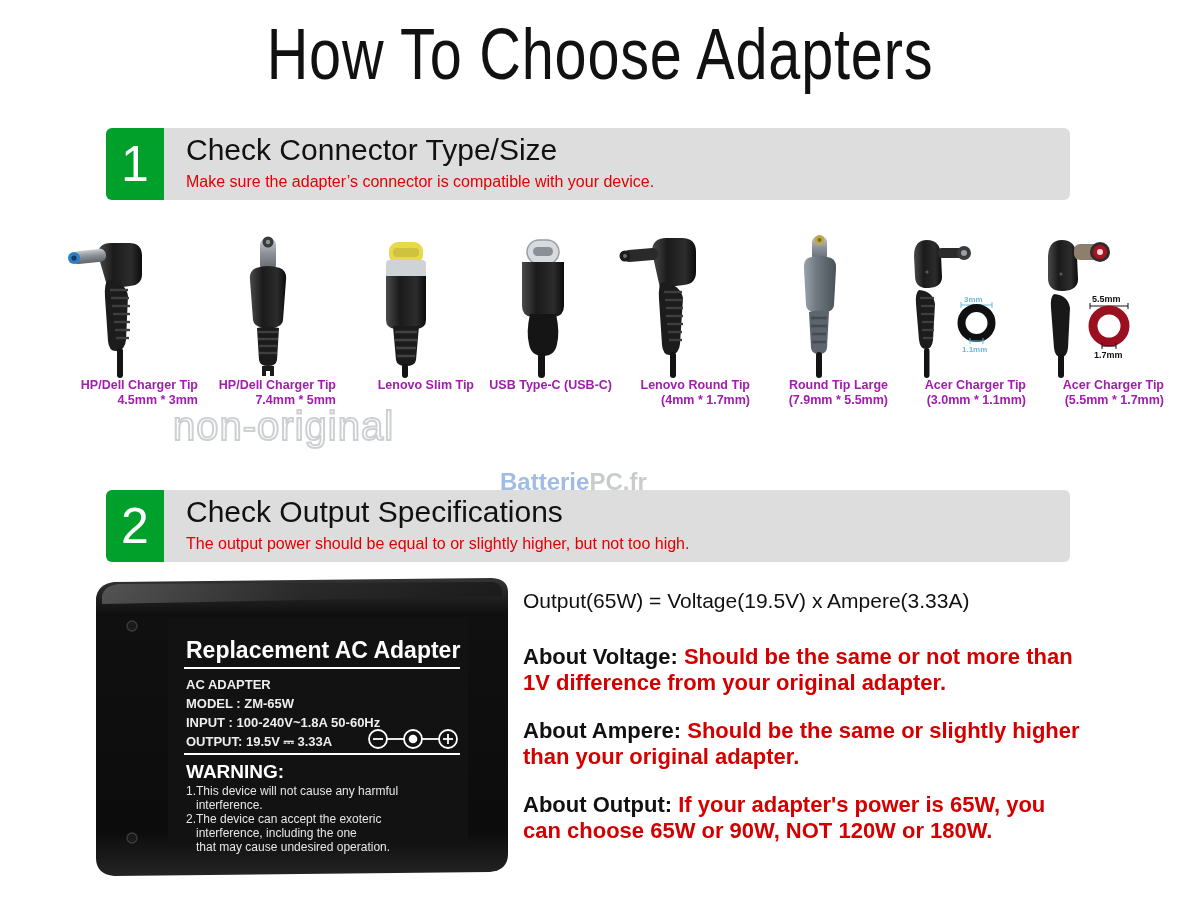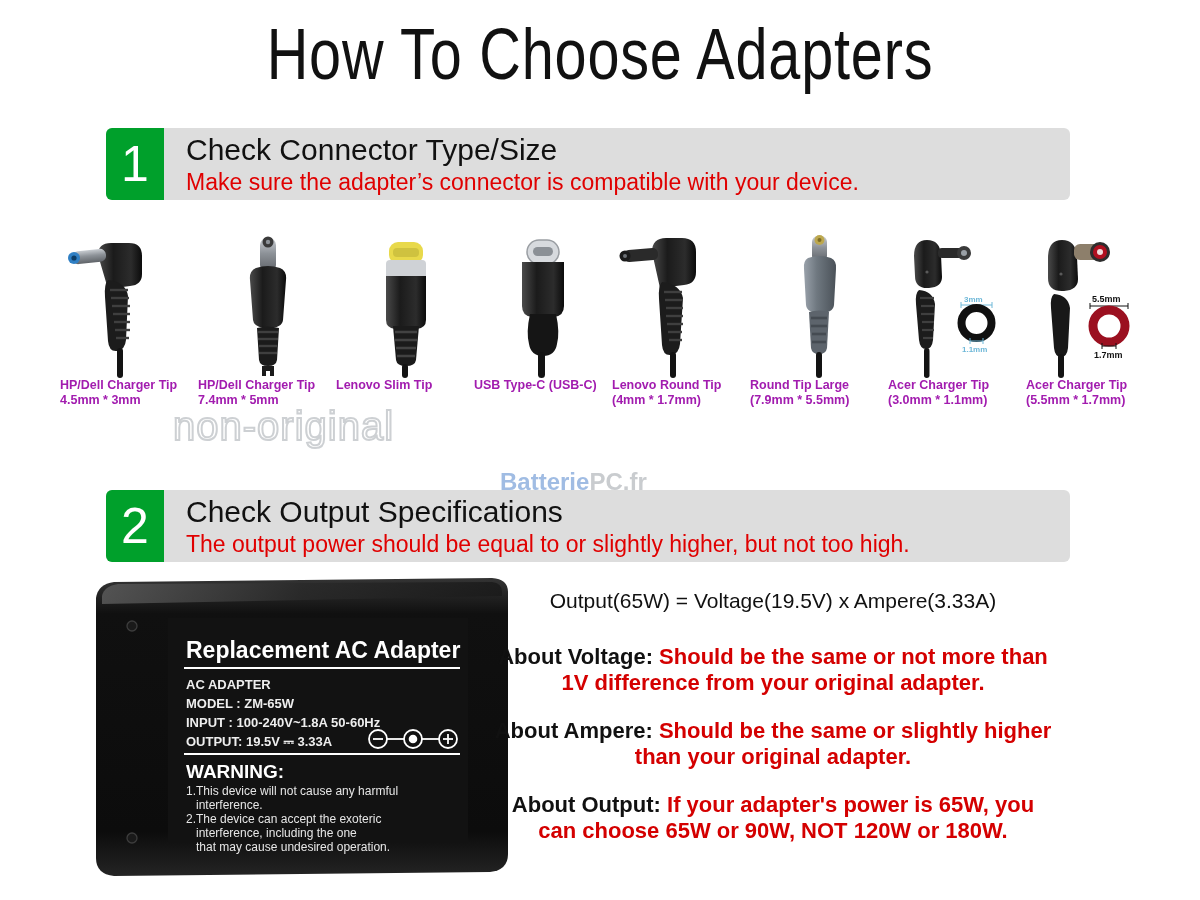--- a/index.html
+++ b/index.html
@@ -51,34 +51,34 @@
   .banner-head{
     font-family:"Liberation Sans Narrow","Liberation Sans",sans-serif;
     font-size:30px;
     font-weight:normal;
     color:#111;
     line-height:34px;
     letter-spacing:0px;
   }
   .banner-sub{
     font-family:"Liberation Sans Narrow","Liberation Sans",sans-serif;
-    font-size:23px;
+    font-size:16px;
     color:#e00000;
     line-height:30px;
   }
   #banner1{ top:128px; height:72px; }
   #banner2{ top:490px; height:72px; }
 
   
   .connectors{
     position:absolute; left:60px; top:228px; width:1100px; height:200px;
   }
   .conn{
     position:absolute; top:0; width:138px; height:200px;
-    text-align:left;
+    text-align:right;
   }
   .conn-art{ position:relative; width:138px; height:150px; }
   .conn-label{
     font-family:"Liberation Sans Narrow","Liberation Sans",sans-serif;
     font-size:12.5px; font-weight:bold; color:#a21caf;
     line-height:15px;
   }
   .conn-label .dim{ display:block; font-weight:bold; }
 
   
@@ -103,21 +103,21 @@
     pointer-events:none;
   }
   .wm-bat .b1{ color:rgba(120,160,215,0.70); }
   .wm-bat .b2{ color:rgba(168,172,178,0.62); }
 
   
   .adapter-wrap{
     position:absolute; left:88px; top:576px; width:420px; height:310px;
   }
   .spec-col{
-    position:absolute; left:493px; top:588px; width:560px;text-align:center;
+    position:absolute; left:523px; top:588px; width:560px;
   }
   .spec-line{
     font-family:"Liberation Sans", sans-serif;
     font-size:22px;
     line-height:26px;
     color:#111;
     margin-bottom:22px;
   }
   .spec-line .red{ color:#d40000; font-weight:bold; }
   .spec-line .lbl{ font-weight:bold; color:#111; }

